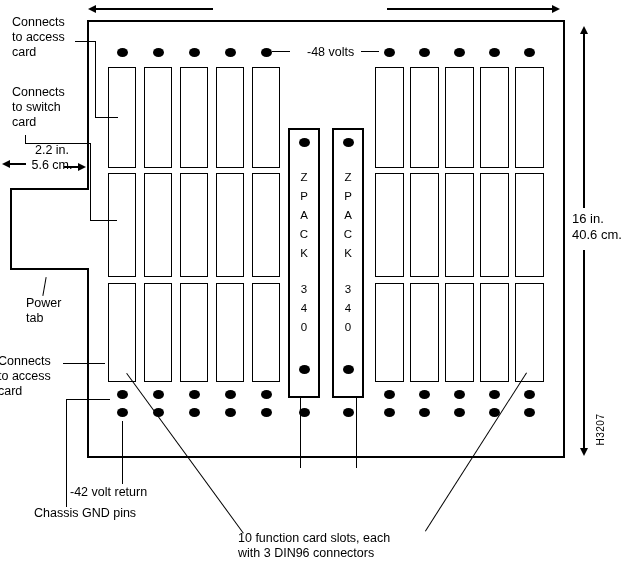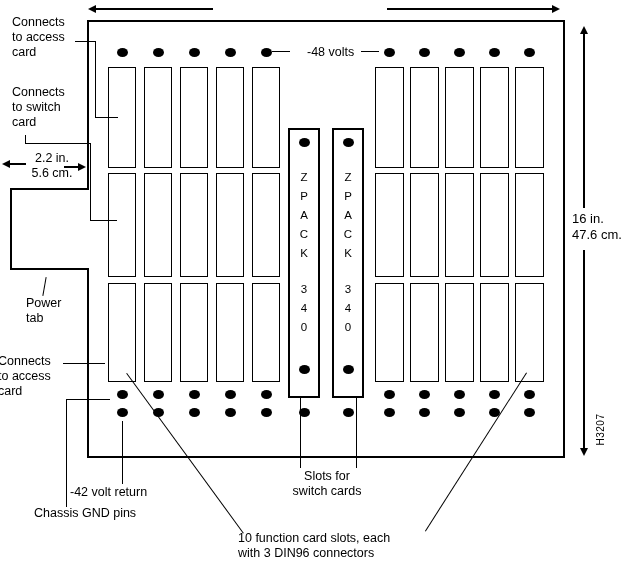--- a/index.html
+++ b/index.html
@@ -124,27 +124,27 @@
     </div>
 
   <div class="ah ah-left" style="left:88px;top:5px;"></div>
   <div class="line" style="left:96px;top:8px;width:117px;height:2px;"></div>
   <div class="line" style="left:387px;top:8px;width:165px;height:2px;"></div>
   <div class="ah ah-right" style="left:552px;top:5px;"></div>
 
   <div class="ah ah-up" style="left:580px;top:26px;"></div>
   <div class="line" style="left:583px;top:34px;width:2px;height:174px;"></div>
   <div class="dim" style="left:572px;top:211px;">16 in.
-47.6 cm.</div>
+40.6 cm.</div>
   <div class="line" style="left:583px;top:250px;width:2px;height:198px;"></div>
   <div class="ah ah-down" style="left:580px;top:448px;"></div>
 
   <div class="ah ah-left" style="left:2px;top:160px;"></div>
   <div class="line" style="left:10px;top:163px;width:16px;height:2px;"></div>
-  <div class="lbl" style="left:24px;top:151px;width:56px;text-align:center;">2.2 in.
+  <div class="lbl" style="left:24px;top:143px;width:56px;text-align:center;">2.2 in.
 5.6 cm.</div>
   <div class="line" style="left:64px;top:166px;width:14px;height:2px;"></div>
   <div class="ah ah-right" style="left:78px;top:163px;"></div>
 
   <div class="ah ah-up" style="left:19px;top:190px;"></div>
   <div class="line" style="left:22px;top:198px;width:2px;height:64px;"></div>
   <div class="ah ah-down" style="left:19px;top:262px;"></div>
   <div class="line" style="left:26px;top:227px;width:12px;height:1px;"></div>
   <div class="lbl" style="left:42px;top:219px;">2.3 in.
 5.8 cm.</div>
@@ -183,19 +183,17 @@
 to switch
 card</div>
   <div class="lbl" style="left:26px;top:296px;">Power
 tab</div>
   <div class="lbl" style="left:-2px;top:354px;">Connects
 to access
 card</div>
   <div class="lbl" style="left:307px;top:45px;">-48 volts</div>
   <div class="lbl" style="left:70px;top:485px;">-42 volt return</div>
   <div class="lbl" style="left:34px;top:506px;">Chassis GND pins</div>
-  <div class="lbl" style="left:267px;top:469px;width:120px;text-align:center;">Slots for
-switch cards</div>
   <div class="lbl" style="left:238px;top:531px;">10 function card slots, each
 with 3 DIN96 connectors</div>
   <div class="rot" style="left:578px;top:424px;width:44px;text-align:center;">H3207</div>
 
 </div>
 
 </body></html>

